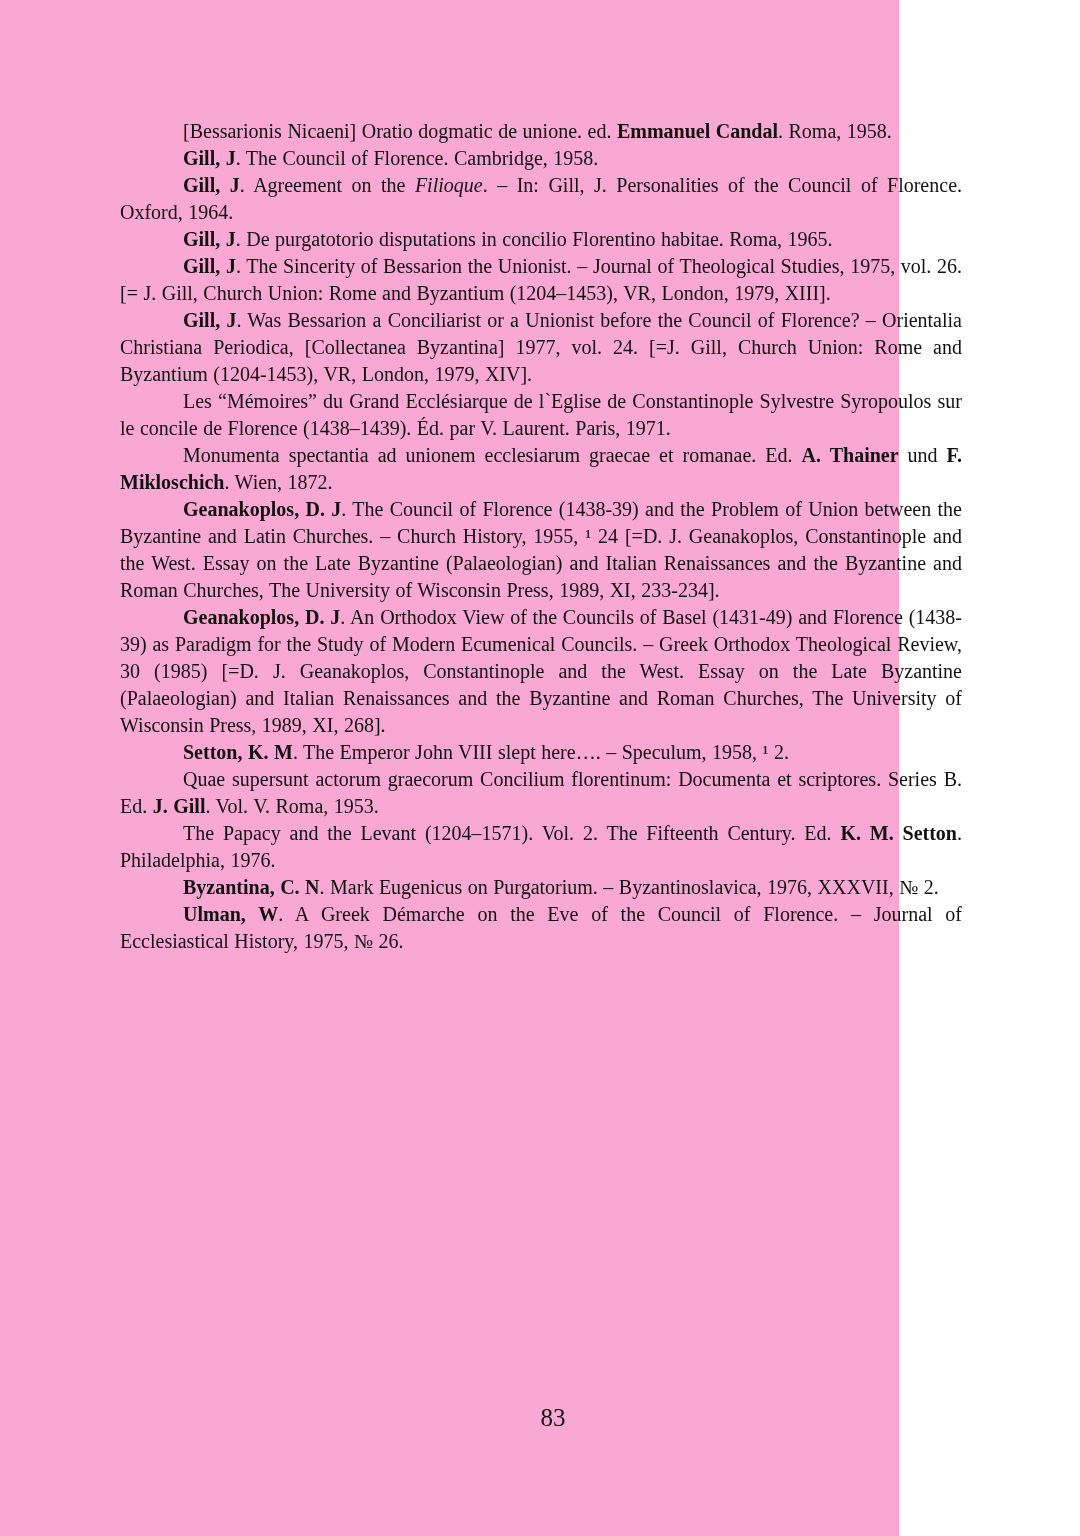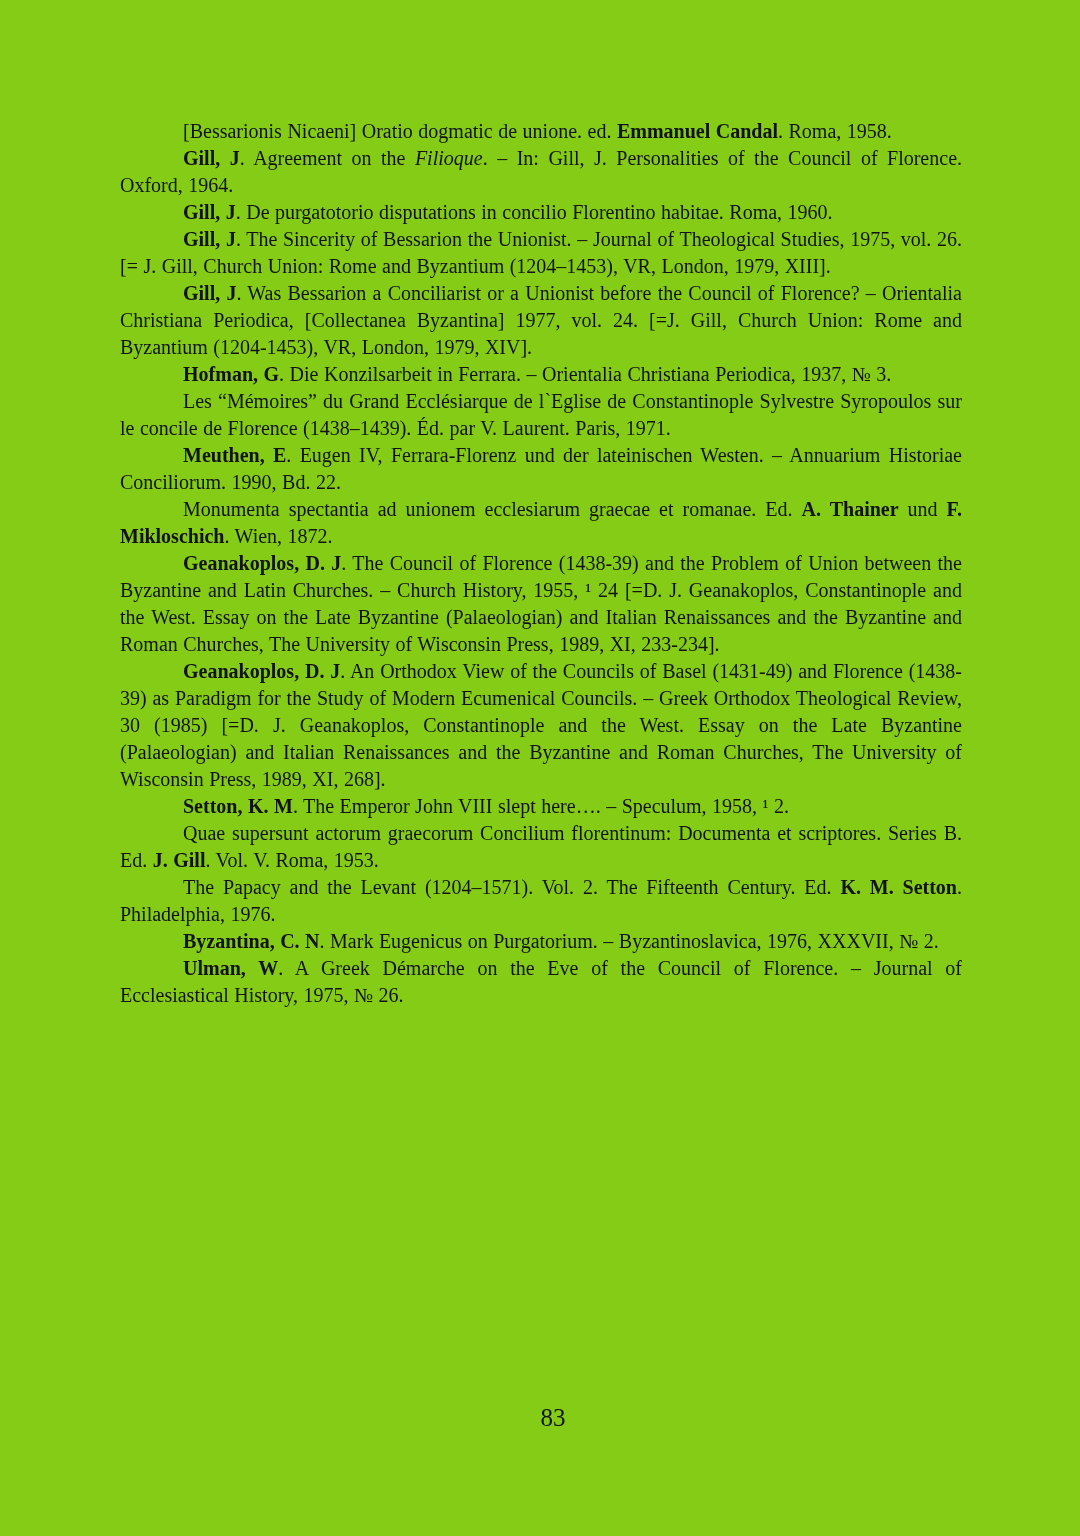--- a/index.html
+++ b/index.html
@@ -7,23 +7,23 @@
   body {
     width: 1080px;
     height: 1536px;
     position: relative;
     font-family: "Liberation Serif", "DejaVu Serif", serif;
     color: #121212;
     overflow: hidden;
   }
   .page {
     position: relative;
-    width: 1080px;
+    width: 899px;
     height: 1536px;
-    background: #84cc16;
+    background: #f9a8d4;
     padding: 118px 118px 4px 120px;
   }
   .content {
     width: 842px;
   }
   .entry {
     font-size: 20px;
     line-height: 27px;
     text-align: justify;
     text-indent: 63px;
@@ -40,27 +40,26 @@
     font-size: 25px;
     color: #121212;
   }
 </style>
 </head>
 <body>
 
 <div class="page">
   <div class="content">
       <p class="entry"><span>[Bessarionis Nicaeni] Oratio dogmatic de unione. ed. </span><span class="bold">Emmanuel Candal</span><span>. Roma, 1958.</span></p>
+      <p class="entry"><span class="bold">Gill, J</span><span>. The Council of Florence. Cambridge, 1958.</span></p>
       <p class="entry"><span class="bold">Gill, J</span><span>. Agreement on the </span><span class="italic">Filioque</span><span>. – In: Gill, J. Personalities of the Council of Florence. Oxford, 1964.</span></p>
-      <p class="entry"><span class="bold">Gill, J</span><span>. De purgatotorio disputations in concilio Florentino habitae. Roma, 1960.</span></p>
+      <p class="entry"><span class="bold">Gill, J</span><span>. De purgatotorio disputations in concilio Florentino habitae. Roma, 1965.</span></p>
       <p class="entry"><span class="bold">Gill, J</span><span>. The Sincerity of Bessarion the Unionist. – Journal of Theological Studies, 1975, vol. 26. [= J. Gill, Church Union: Rome and Byzantium (1204–1453), VR, London, 1979, XIII].</span></p>
       <p class="entry"><span class="bold">Gill, J</span><span>. Was Bessarion a Conciliarist or a Unionist before the Council of Florence? – Orientalia Christiana Periodica, [Collectanea Byzantina] 1977, vol. 24. [=J. Gill, Church Union: Rome and Byzantium (1204-1453), VR, London, 1979, XIV].</span></p>
-      <p class="entry"><span class="bold">Hofman, G</span><span>. Die Konzilsarbeit in Ferrara. – Orientalia Christiana Periodica, 1937, № 3.</span></p>
       <p class="entry"><span>Les “Mémoires” du Grand Ecclésiarque de l`Eglise de Constantinople Sylvestre Syropoulos sur le concile de Florence (1438–1439). Éd. par V. Laurent. Paris, 1971.</span></p>
-      <p class="entry"><span class="bold">Meuthen, E</span><span>. Eugen IV, Ferrara-Florenz und der lateinischen Westen. – Annuarium Historiae Conciliorum. 1990, Bd. 22.</span></p>
       <p class="entry"><span>Monumenta spectantia ad unionem ecclesiarum graecae et romanae. Ed. </span><span class="bold">A. Thainer</span><span> und </span><span class="bold">F. Mikloschich</span><span>. Wien, 1872.</span></p>
       <p class="entry"><span class="bold">Geanakoplos, D. J</span><span>. The Council of Florence (1438-39) and the Problem of Union between the Byzantine and Latin Churches. – Church History, 1955, ¹ 24 [=D. J. Geanakoplos, Constantinople and the West. Essay on the Late Byzantine (Palaeologian) and Italian Renaissances and the Byzantine and Roman Churches, The University of Wisconsin Press, 1989, XI, 233-234].</span></p>
       <p class="entry"><span class="bold">Geanakoplos, D. J</span><span>. An Orthodox View of the Councils of Basel (1431-49) and Florence (1438-39) as Paradigm for the Study of Modern Ecumenical Councils. – Greek Orthodox Theological Review, 30 (1985) [=D. J. Geanakoplos, Constantinople and the West. Essay on the Late Byzantine (Palaeologian) and Italian Renaissances and the Byzantine and Roman Churches, The University of Wisconsin Press, 1989, XI, 268].</span></p>
       <p class="entry"><span class="bold">Setton, K. M</span><span>. The Emperor John VIII slept here…. – Speculum, 1958, ¹ 2.</span></p>
       <p class="entry"><span>Quae supersunt actorum graecorum Concilium florentinum: Documenta et scriptores. Series B. Ed. </span><span class="bold">J. Gill</span><span>. Vol. V. Roma, 1953.</span></p>
       <p class="entry"><span>The Papacy and the Levant (1204–1571). Vol. 2. The Fifteenth Century. Ed. </span><span class="bold">K. M. Setton</span><span>. Philadelphia, 1976.</span></p>
       <p class="entry"><span class="bold">Byzantina, C. N</span><span>. Mark Eugenicus on Purgatorium. – Byzantinoslavica, 1976, XXXVII, № 2.</span></p>
       <p class="entry"><span class="bold">Ulman, W</span><span>. A Greek Démarche on the Eve of the Council of Florence. – Journal of Ecclesiastical History, 1975, № 26.</span></p>
     </div>
   <div class="page-number">83</div>

